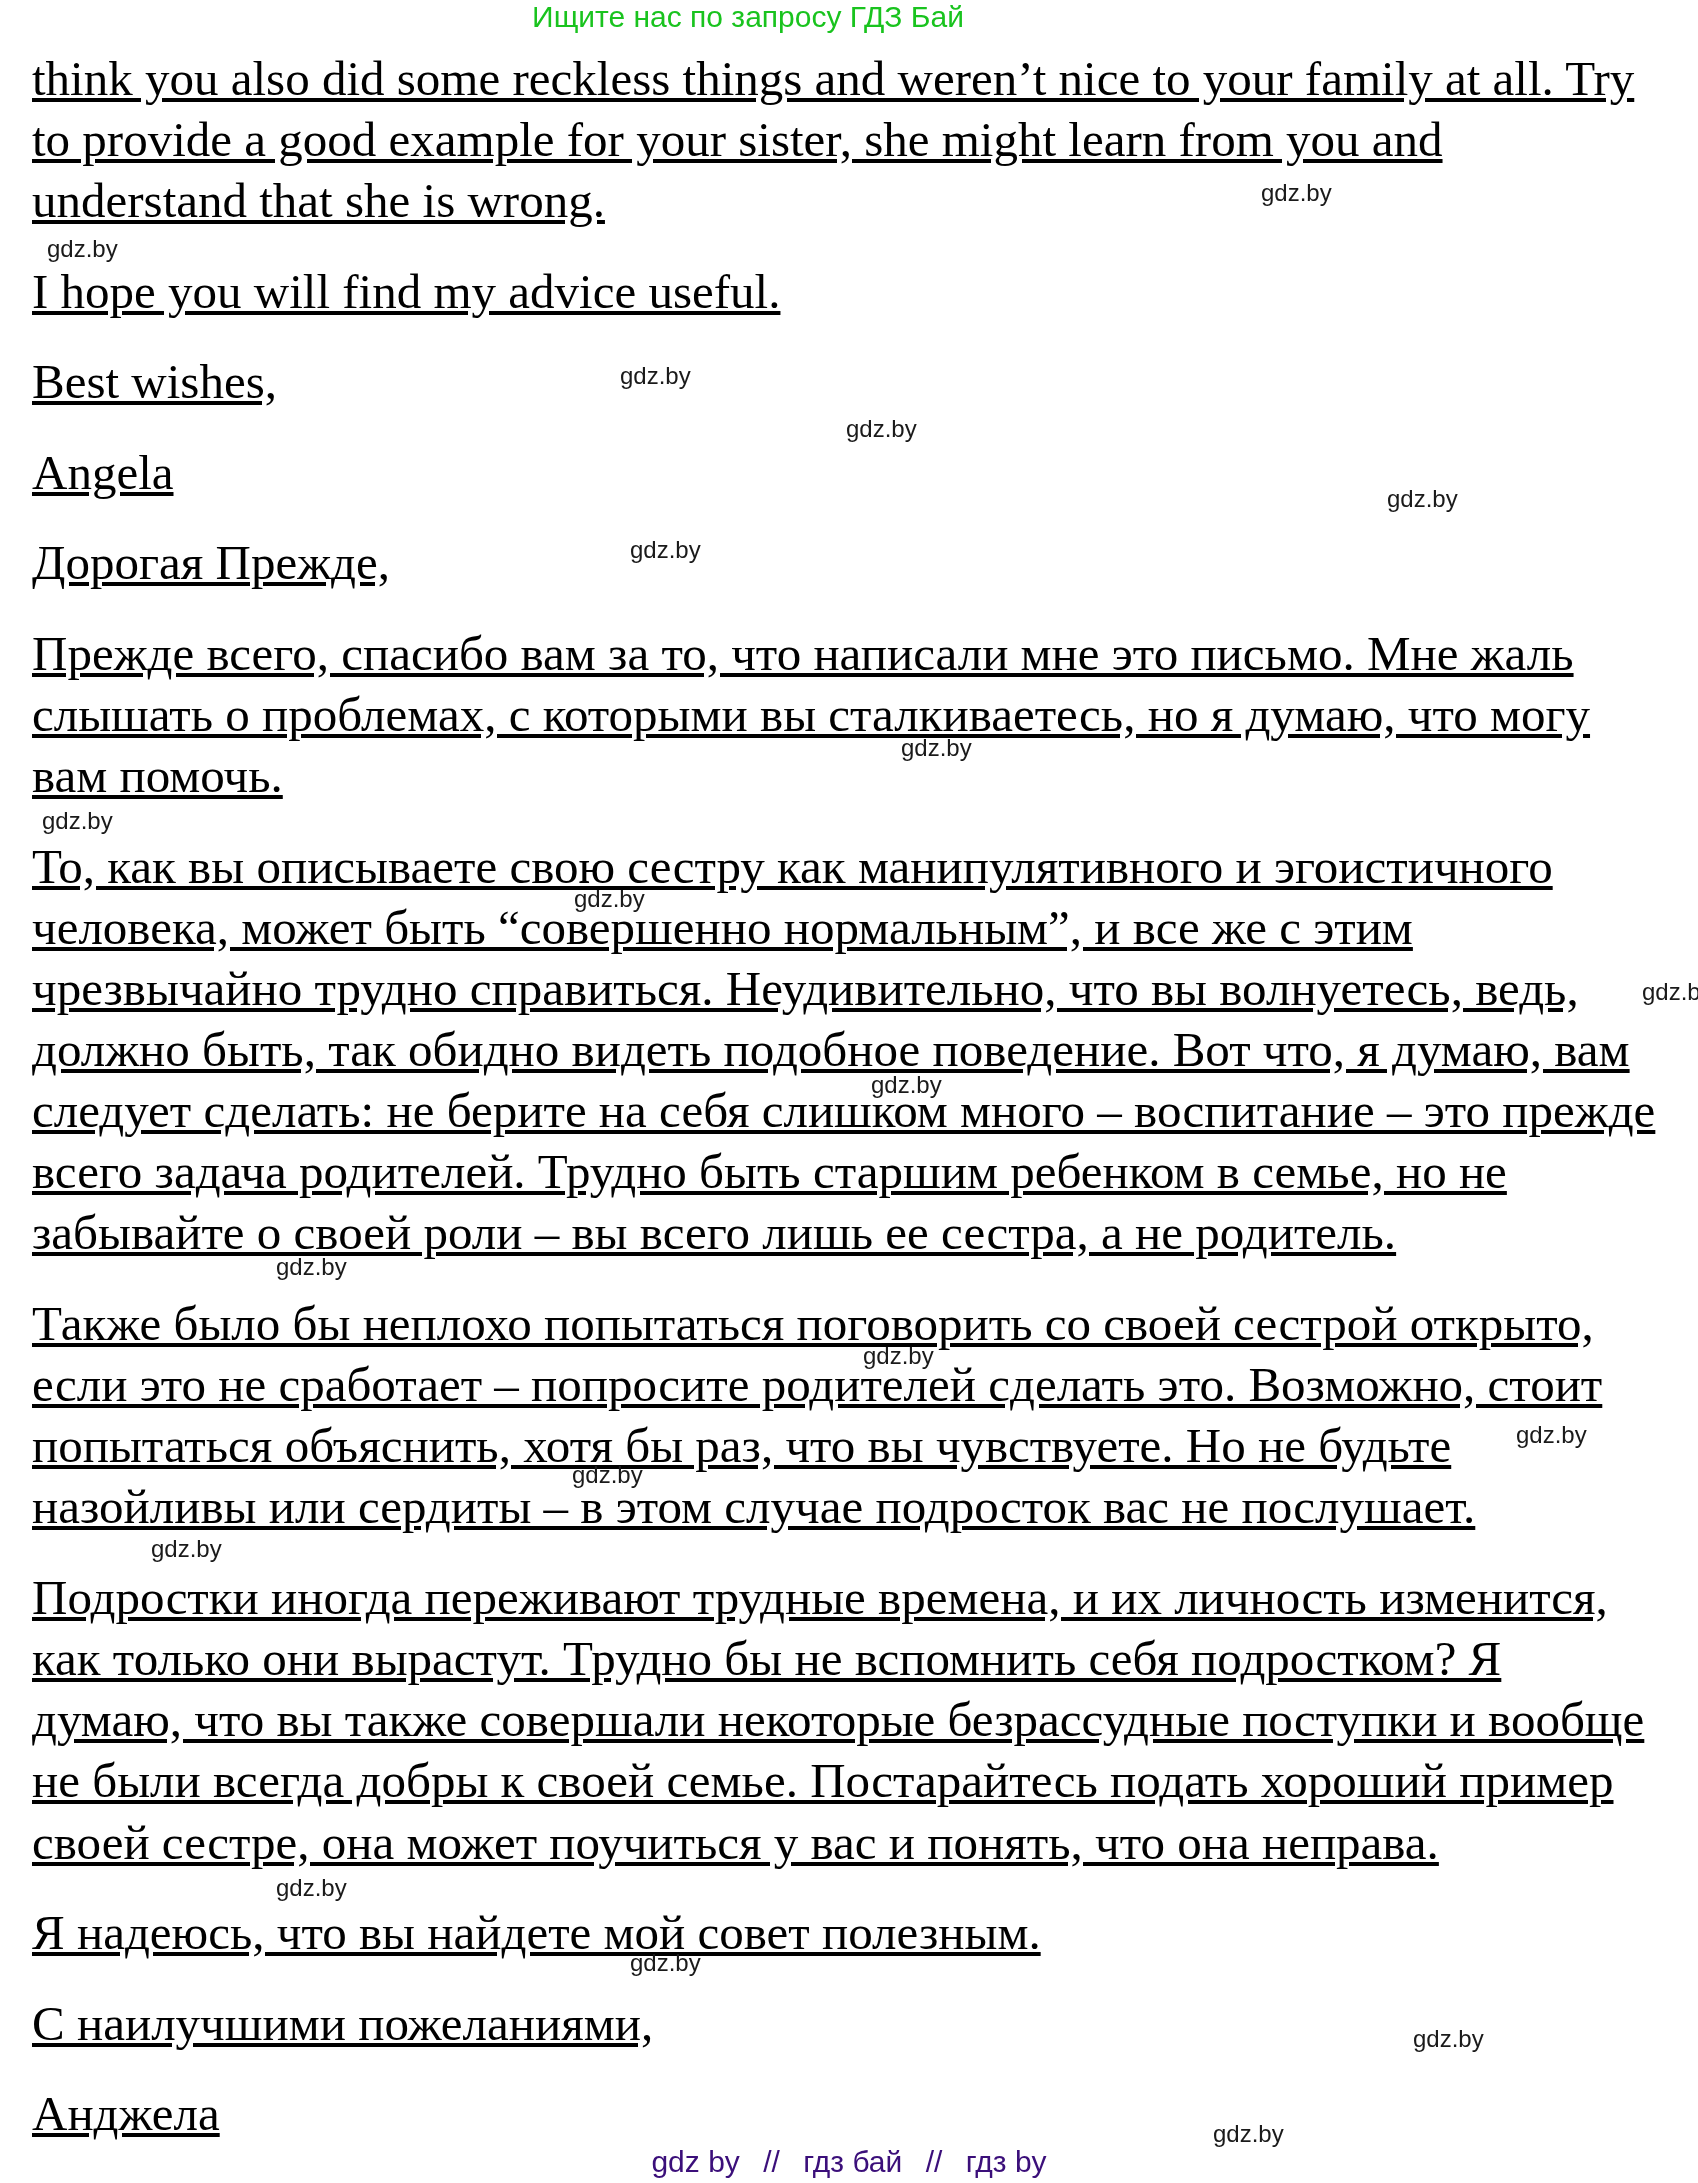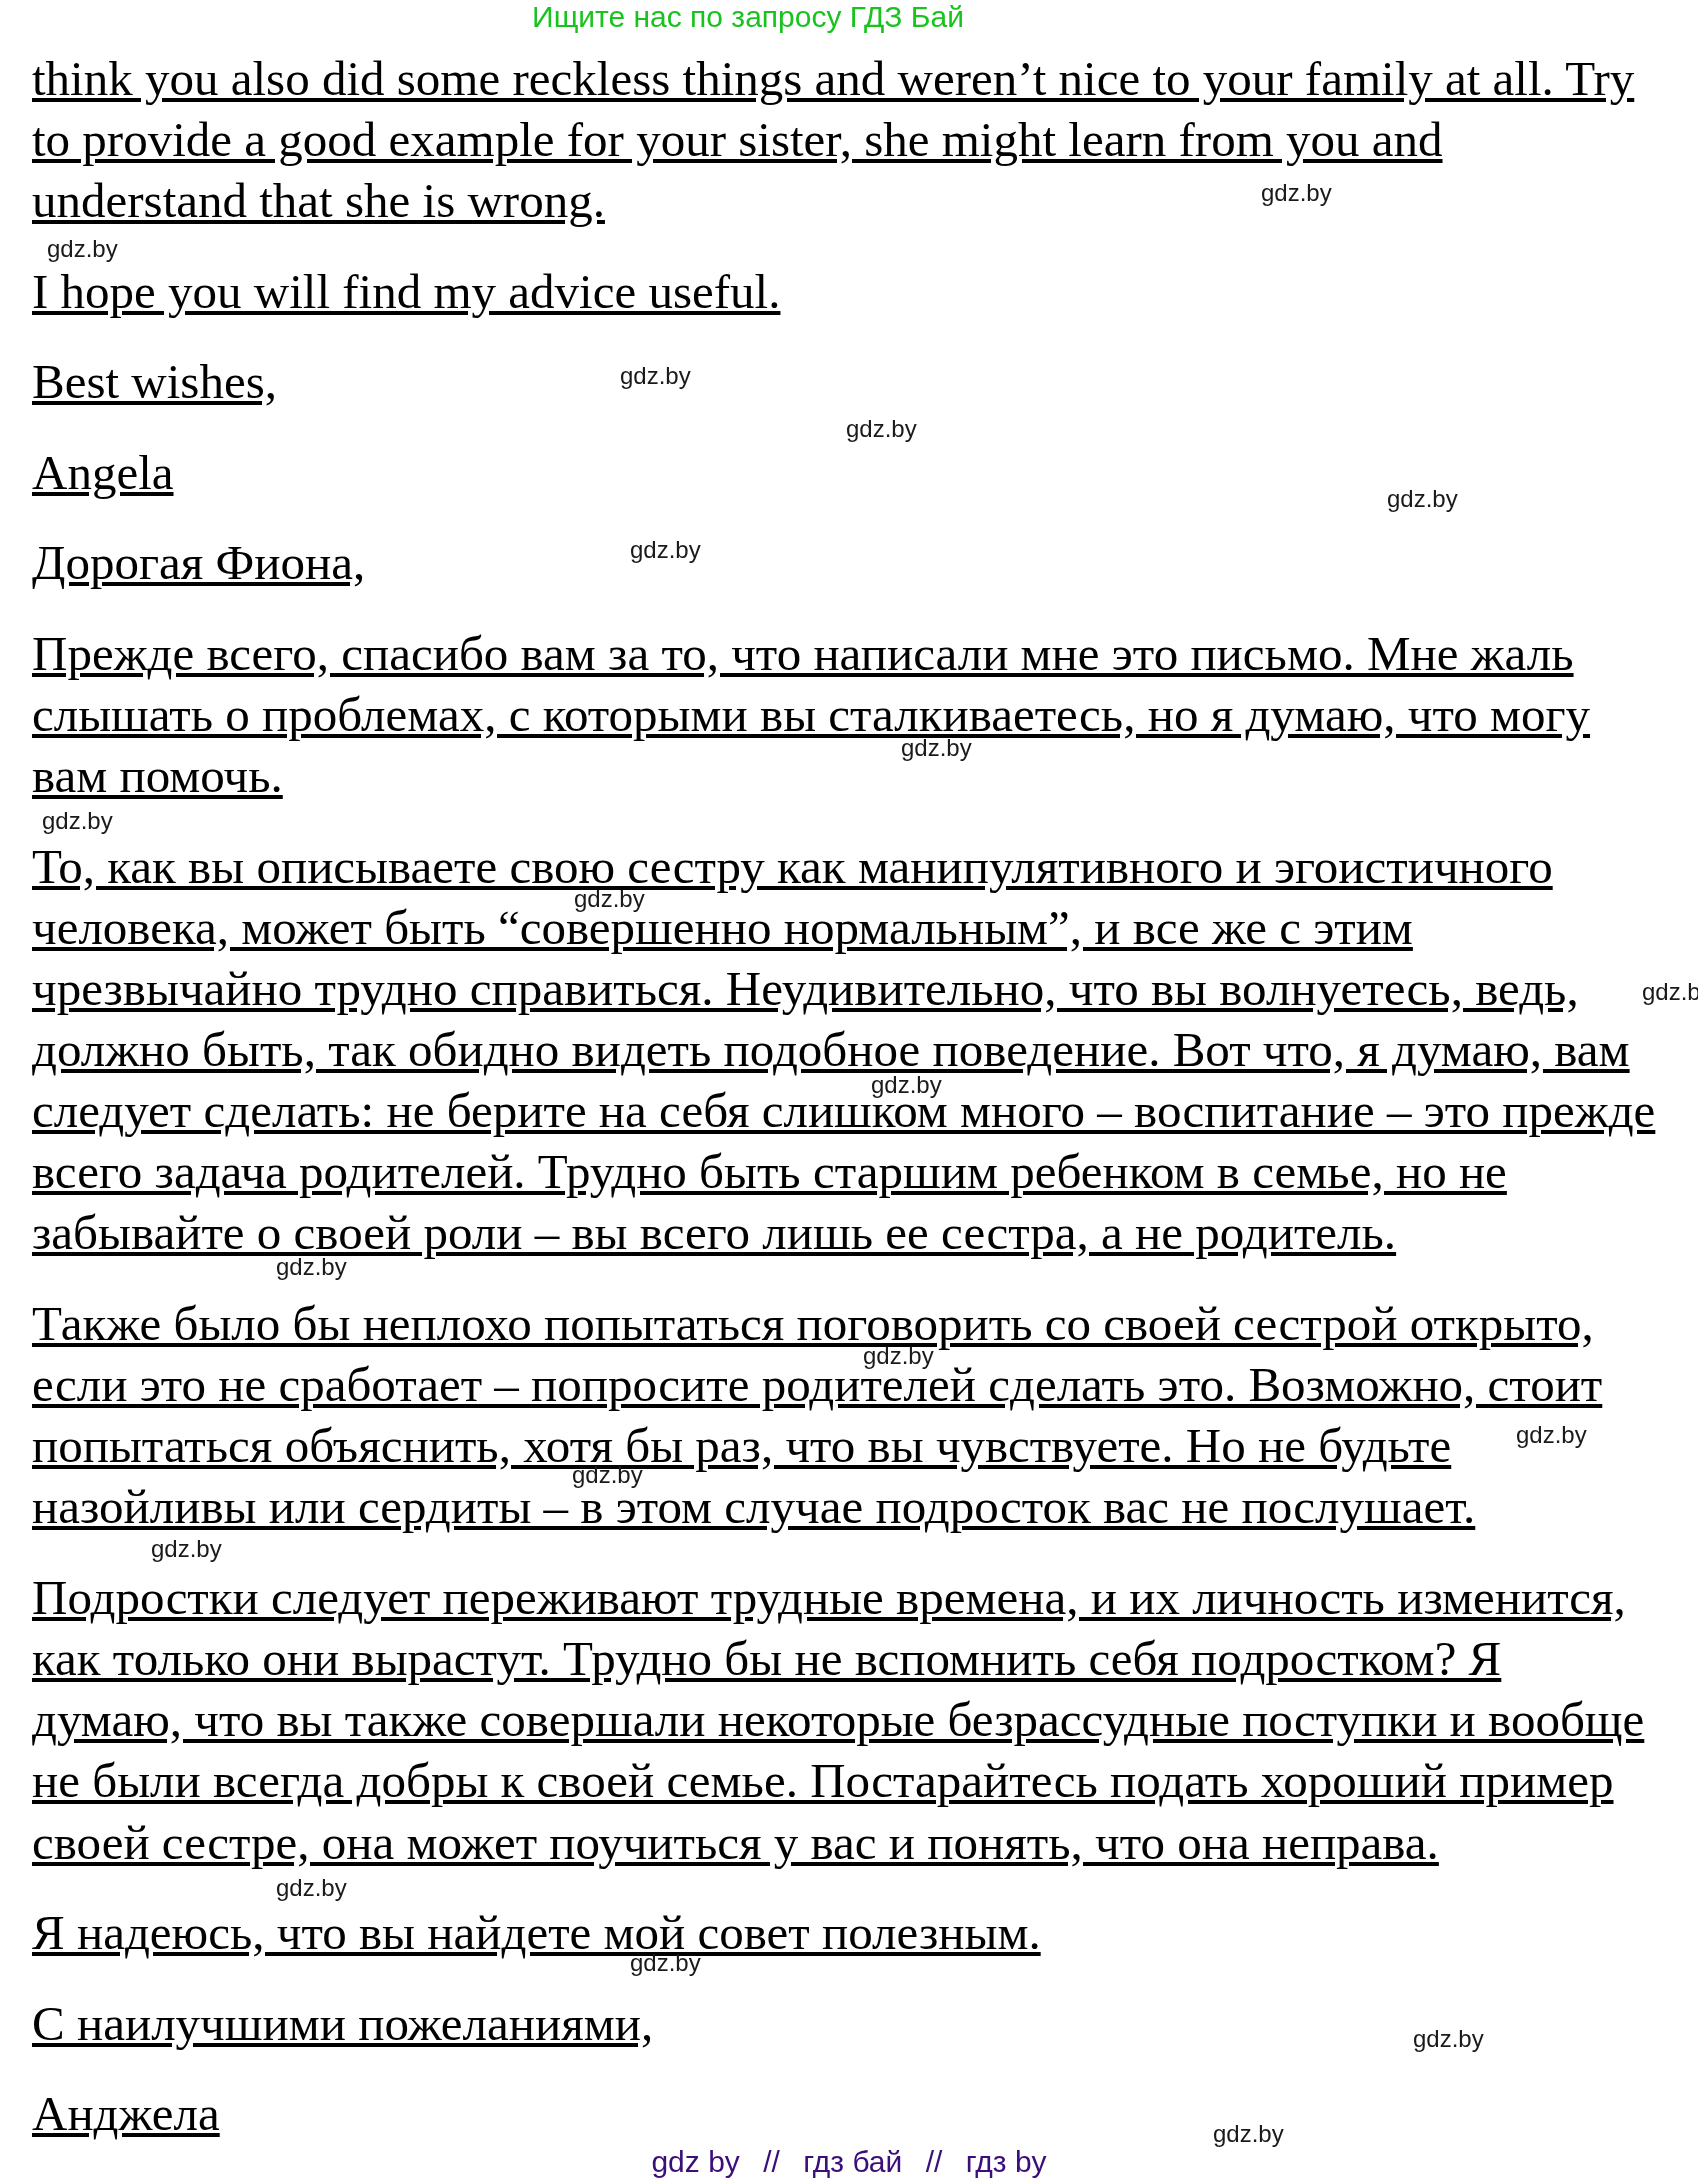--- a/index.html
+++ b/index.html
@@ -72,40 +72,40 @@
 
 <div class="content">
 
   <div class="line" style="top:0px">think you also did some reckless things and weren’t nice to your family at all. Try</div>
   <div class="line" style="top:61px">to provide a good example for your sister, she might learn from you and</div>
   <div class="line" style="top:122px">understand that she is wrong.</div>
   <div class="line" style="top:213px">I hope you will find my advice useful.</div>
   <div class="line" style="top:303px">Best wishes,</div>
   <div class="line" style="top:394px">Angela</div>
 
-  <div class="line" style="top:484px">Дорогая Фиона,</div>
+  <div class="line" style="top:484px">Дорогая Прежде,</div>
 
   <div class="line" style="top:575px">Прежде всего, спасибо вам за то, что написали мне это письмо. Мне жаль</div>
   <div class="line" style="top:636px">слышать о проблемах, с которыми вы сталкиваетесь, но я думаю, что могу</div>
   <div class="line" style="top:697px">вам помочь.</div>
 
   <div class="line" style="top:788px">То, как вы описываете свою сестру как манипулятивного и эгоистичного</div>
   <div class="line" style="top:849px">человека, может быть “совершенно нормальным”, и все же с этим</div>
   <div class="line" style="top:910px">чрезвычайно трудно справиться. Неудивительно, что вы волнуетесь, ведь,</div>
   <div class="line" style="top:971px">должно быть, так обидно видеть подобное поведение. Вот что, я думаю, вам</div>
   <div class="line" style="top:1032px">следует сделать: не берите на себя слишком много – воспитание – это прежде</div>
   <div class="line" style="top:1093px">всего задача родителей. Трудно быть старшим ребенком в семье, но не</div>
   <div class="line" style="top:1154px">забывайте о своей роли – вы всего лишь ее сестра, а не родитель.</div>
 
   <div class="line" style="top:1245px">Также было бы неплохо попытаться поговорить со своей сестрой открыто,</div>
   <div class="line" style="top:1306px">если это не сработает – попросите родителей сделать это. Возможно, стоит</div>
   <div class="line" style="top:1367px">попытаться объяснить, хотя бы раз, что вы чувствуете. Но не будьте</div>
   <div class="line" style="top:1428px">назойливы или сердиты – в этом случае подросток вас не послушает.</div>
 
-  <div class="line" style="top:1519px">Подростки следует переживают трудные времена, и их личность изменится,</div>
+  <div class="line" style="top:1519px">Подростки иногда переживают трудные времена, и их личность изменится,</div>
   <div class="line" style="top:1580px">как только они вырастут. Трудно бы не вспомнить себя подростком? Я</div>
   <div class="line" style="top:1641px">думаю, что вы также совершали некоторые безрассудные поступки и вообще</div>
   <div class="line" style="top:1702px">не были всегда добры к своей семье. Постарайтесь подать хороший пример</div>
   <div class="line" style="top:1764px">своей сестре, она может поучиться у вас и понять, что она неправа.</div>
 
   <div class="line" style="top:1854px">Я надеюсь, что вы найдете мой совет полезным.</div>
   <div class="line" style="top:1945px">С наилучшими пожеланиями,</div>
   <div class="line" style="top:2035px">Анджела</div>
 </div>
 

